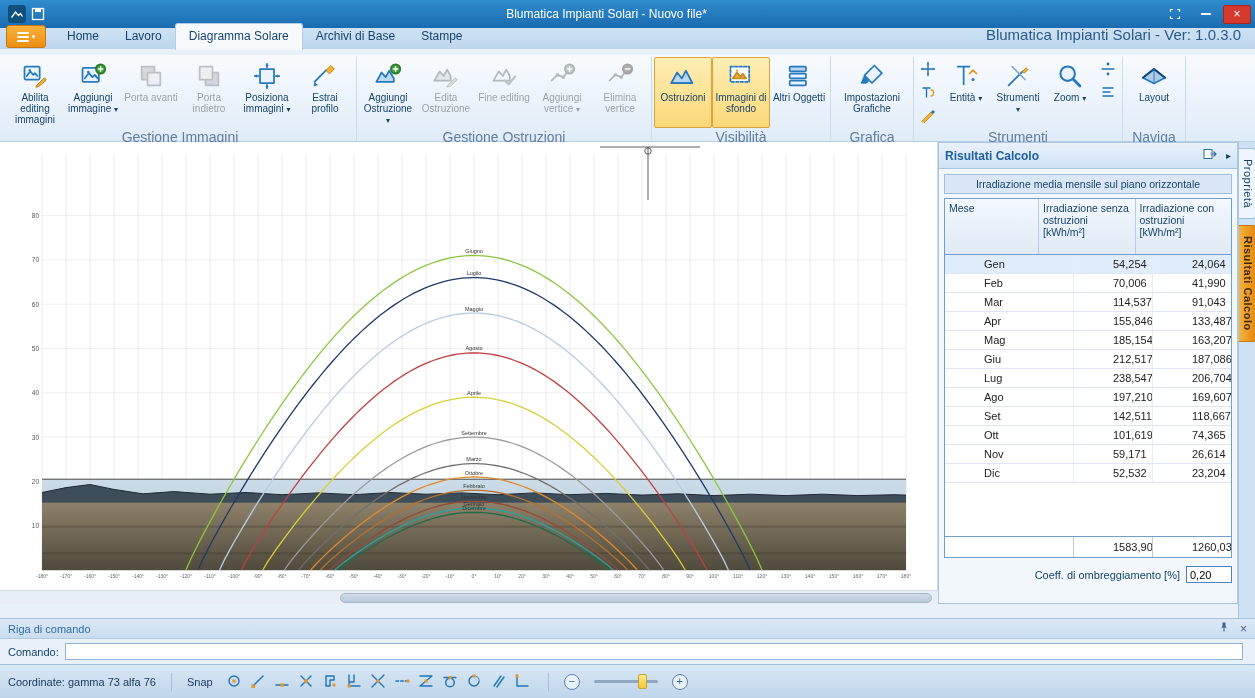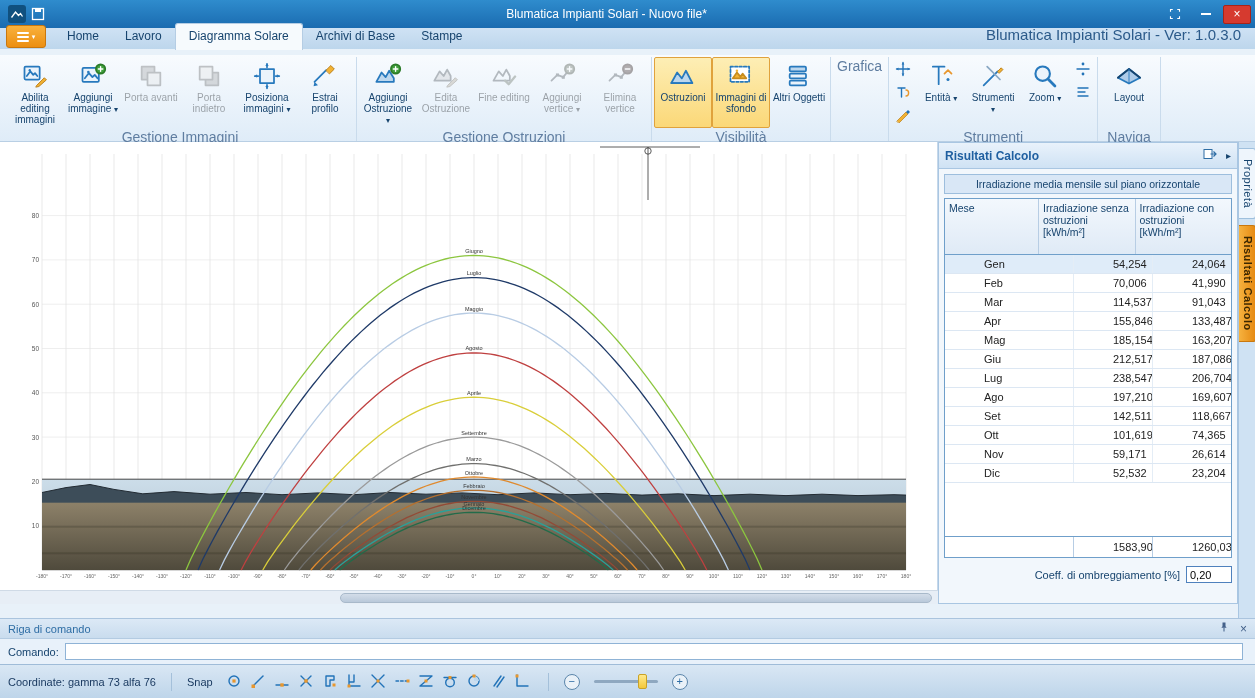--- a/index.html
+++ b/index.html
@@ -278,20 +278,29 @@
                 <rect x="4" y="4" width="14" height="4" rx="1" fill="#bcd7ee"></rect>
                 <rect x="4" y="10" width="14" height="4" rx="1" fill="#eaf3fb"></rect>
                 <rect x="4" y="16" width="14" height="4" rx="1" fill="#eaf3fb"></rect>
               </svg></span><span>Altri Oggetti</span> 
         </span>
         </div>
       <div class="rglabel">Visibilità</div>
     </div>
 
     <div class="rgroup widebtns">
+      <div class="rbuttons">
+
+      <span class="rbtn">
+          <span class="ric"><svg viewBox="0 0 24 24" fill="none" stroke="#2779bd" stroke-width="1.5" stroke-linecap="round" stroke-linejoin="round">
+                <path d="M14 3l6.5 6.5-8.5 8.5-6.5-6.5z" fill="#eaf3fb"></path>
+                <path d="M5.5 11.5c-2 2-1.5 4.5-3.5 6.5 3 1.5 6 .5 7.5-1.5z" fill="#2779bd" stroke="none"></path>
+              </svg></span><span>Impostazioni Grafiche</span>
+        </span>
+        </div>
       <div class="rglabel">Grafica</div>
     </div>
 
     <div class="rgroup narrowbtns">
       <div class="rbuttons">
         <div class="smallcol">
 
         <span class="sbtn">
               <span><svg viewBox="0 0 16 16" fill="none" stroke="#2273b8" stroke-width="1.4" stroke-linecap="round" stroke-linejoin="round">
                   <path d="M8 1.5v13M1.5 8h13"></path>

